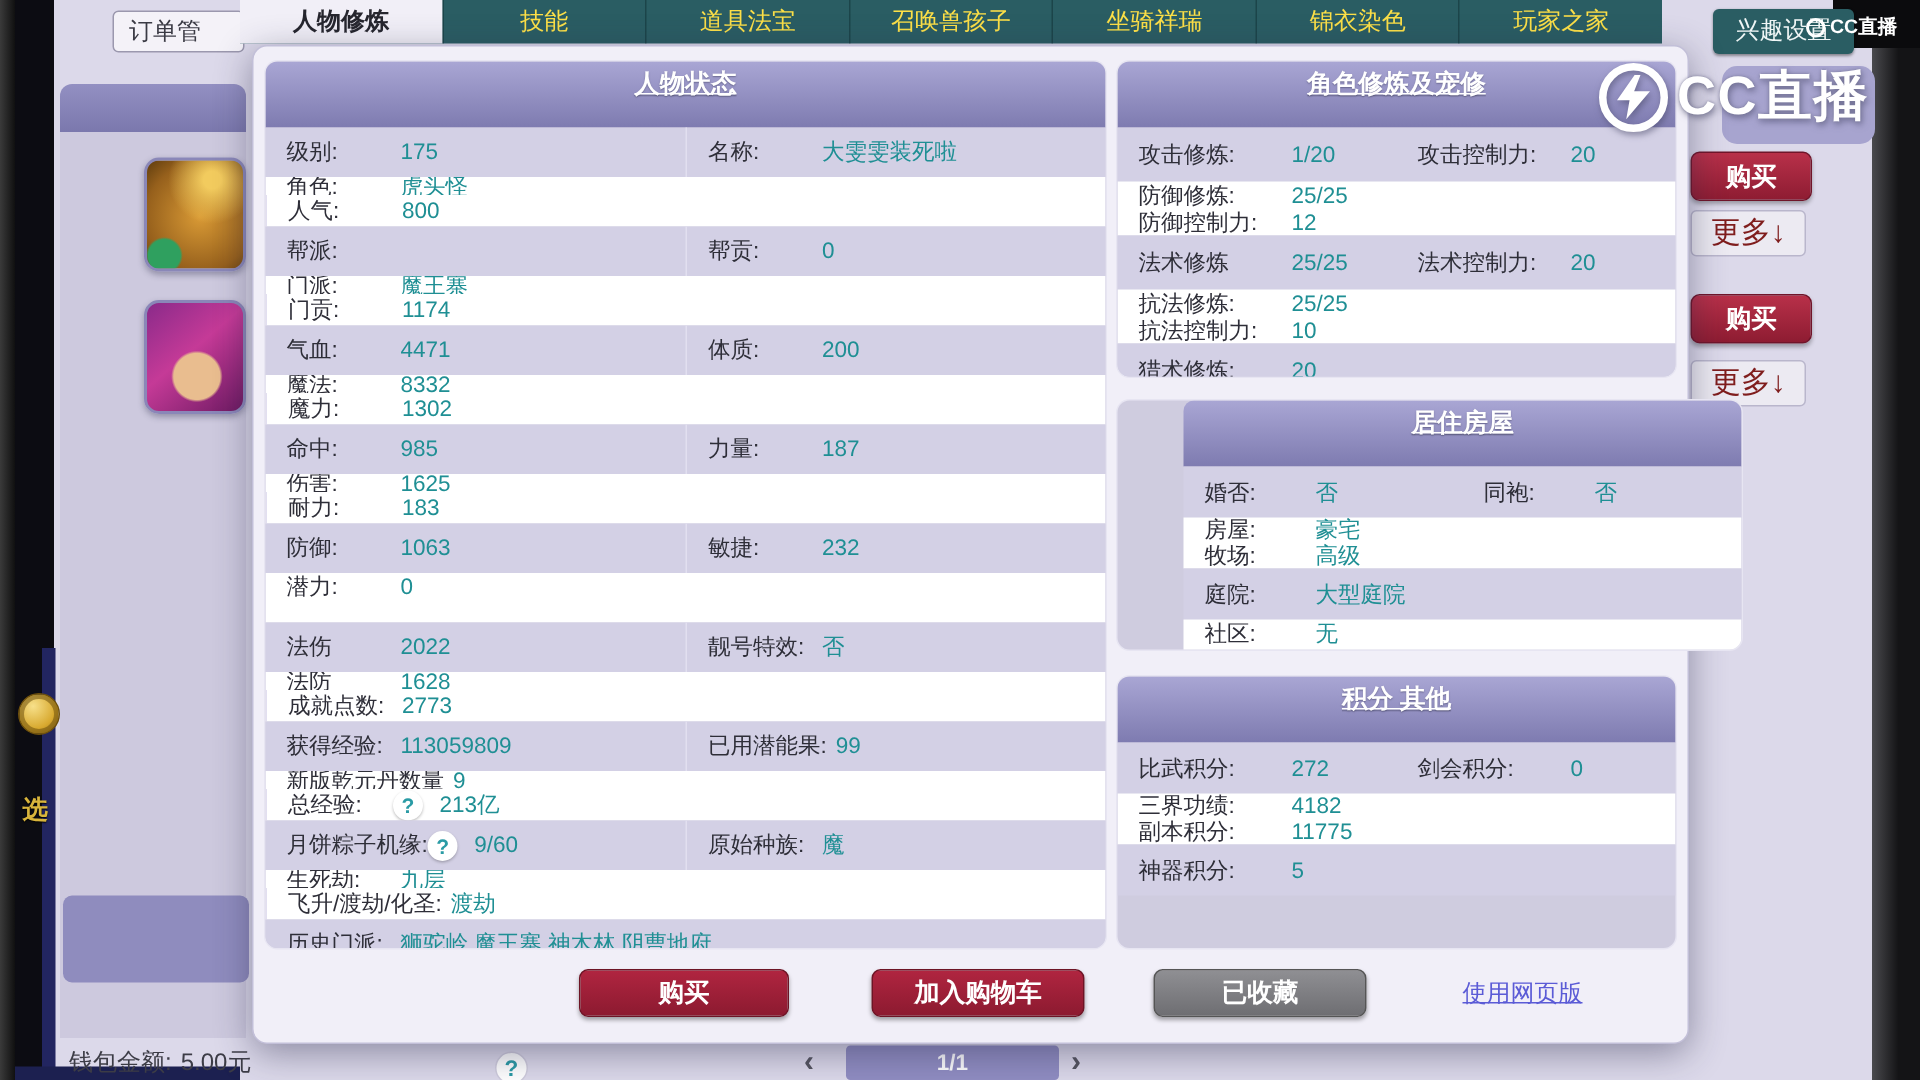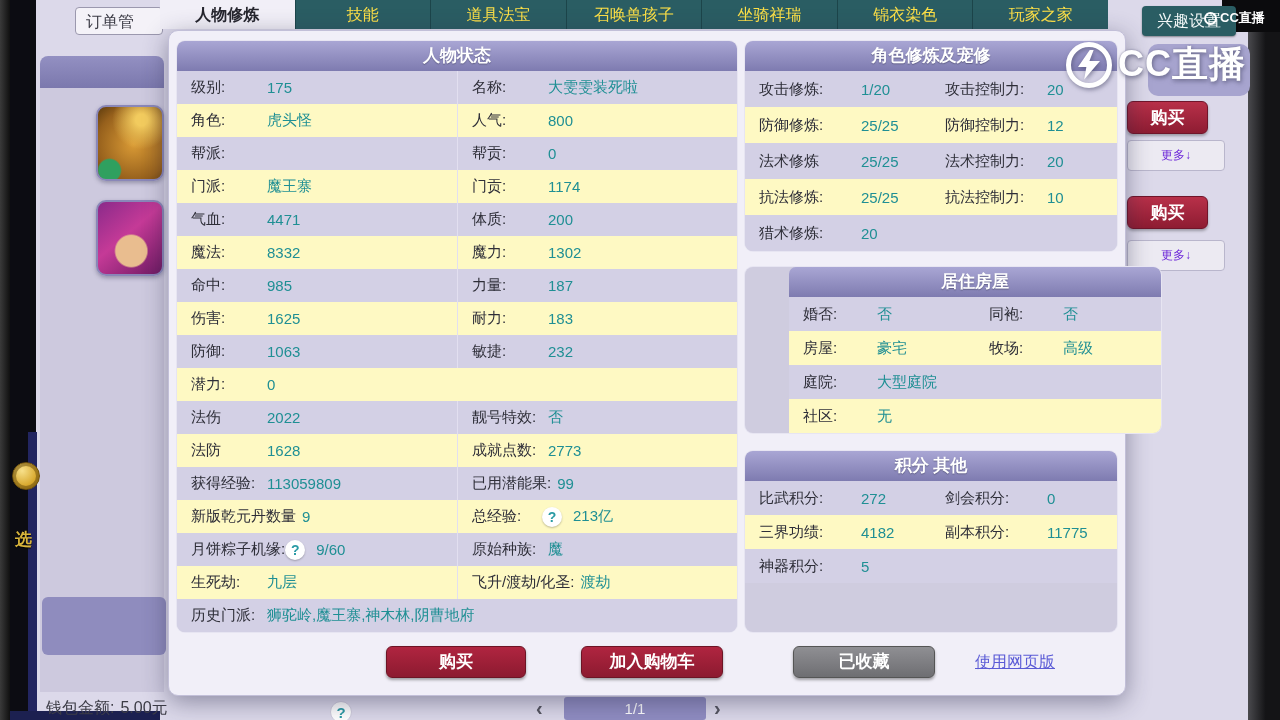--- a/index.html
+++ b/index.html
@@ -65,41 +65,41 @@
     radial-gradient(circle at 52% 68%,#e9bd8f 26%,rgba(0,0,0,0) 29%),
     linear-gradient(140deg,#8a2a8a,#c53a97 45%,#6d1a62);}
   .purple-block{position:absolute;left:42px;top:597px;width:124px;height:58px;background:#8f8cbe;
     border-radius:6px;}
 
   
   .mini-buy{position:absolute;left:1127px;width:81px;height:33px;border-radius:6px;
     background:linear-gradient(#b83049,#8e1c32);border:1px solid #70152a;box-sizing:border-box;
     color:#fff;font-size:17px;font-weight:bold;text-align:center;line-height:31px;
     box-shadow:0 2px 3px rgba(0,0,0,.3);}
-  .mini-more{position:absolute;left:1127px;width:98px;height:31px;border-radius:4px;background:#eceaf2;
-    border:1px solid #b9b6cc;box-sizing:border-box;color:#6d28d9;font-size:12px;text-align:center;
+  .mini-more{position:absolute;left:1127px;width:77px;height:31px;border-radius:4px;background:#eceaf2;
+    border:1px solid #b9b6cc;box-sizing:border-box;color:#7f1d1d;font-size:20px;text-align:center;
     line-height:29px;}
 
   
   .modal{position:absolute;left:168px;top:30px;width:958px;height:666px;background:#f1eff8;
     border:1px solid #c2bfd8;border-radius:10px;box-sizing:border-box;z-index:20;
     box-shadow:0 6px 24px rgba(40,40,70,.45);}
-  .phead{height:30px;border-radius:7px 7px 0 0;background:linear-gradient(#a9a6d4,#7e7bb0);
+  .phead{height:44px;border-radius:7px 7px 0 0;background:linear-gradient(#a9a6d4,#7e7bb0);
     color:#fff;font-size:17px;font-weight:bold;text-align:center;line-height:30px;
-    text-shadow:0 1px 1px rgba(60,60,90,.5);}
+    text-shadow:0 1px 1px rgba(60,60,90,.5);text-decoration:underline;}
   .pbox{position:absolute;border-radius:8px;overflow:hidden;background:#cfccdf;
     box-shadow:0 0 0 1px #e7e5f2;}
   .box-status{left:8px;top:10px;width:560px;height:591px;}
   .box-cult{left:576px;top:10px;width:372px;height:210px;}
   .box-house{left:576px;top:236px;width:372px;height:166px;padding-left:44px;}
   .box-points{left:576px;top:420px;width:372px;height:181px;}
 
   .rows{display:flex;flex-direction:column;}
   .srow{display:flex;background:#d3d0e5;}
-  .srow.alt{background:#fef9c3;}
+  .srow.alt{background:#ffffff;flex-direction:column;}
   .box-status .srow{height:33px;}
   .box-cult .srow{height:36px;}
   .box-house .srow,.box-points .srow{height:34px;}
   .cell{width:50%;display:flex;align-items:center;padding-left:14px;box-sizing:border-box;
     overflow:hidden;white-space:nowrap;}
   .cell.span2{width:100%;}
   .box-status .cell + .cell{border-left:1px solid #e2dff0;height:100%;}
   .lbl{color:#2e2e38;font-size:15px;min-width:70px;}
   .box-cult .lbl,.box-points .lbl{min-width:96px;}
   .box-house .lbl{min-width:68px;}
@@ -109,36 +109,36 @@
     box-shadow:0 1px 2px rgba(0,0,0,.25);cursor:pointer;}
 
   
   .act-btn{position:absolute;height:32px;border-radius:6px;color:#fff;font-size:17px;font-weight:bold;
     text-align:center;line-height:30px;box-sizing:border-box;cursor:pointer;
     box-shadow:0 2px 3px rgba(0,0,0,.35);}
   .red{background:linear-gradient(#b02540,#8c1a30);border:1px solid #6d1425;}
   .btn-buy{left:217px;top:615px;width:140px;}
   .btn-cart{left:412px;top:615px;width:142px;}
   .btn-fav{left:600px;top:615px;width:142px;background:linear-gradient(#8f8f93,#6e6e72);
-    border:1px solid #555;margin-left:24px;}
+    border:1px solid #555;}
   .link-web{position:absolute;left:806px;top:621px;color:#5b5bd6;font-size:16px;
     text-decoration:underline;cursor:pointer;}
 
   
   .wallet{position:absolute;left:46px;top:698px;font-size:16px;color:#3c3c46;}
   .wallet .wv{margin-left:6px;}
   .foot-q{position:absolute;left:330px;top:701px;width:22px;height:22px;border-radius:50%;
     background:#fff;border:1px solid #cfccdd;color:#2a9ba5;font-size:15px;font-weight:bold;
     text-align:center;line-height:22px;box-sizing:border-box;cursor:pointer;}
   .pg-prev,.pg-next{position:absolute;top:697px;font-size:20px;font-weight:bold;color:#55555f;
     cursor:pointer;}
   .pg-prev{left:536px;}
   .pg-next{left:714px;}
   .pg-box{position:absolute;left:564px;top:697px;width:142px;height:23px;background:#908dc2;
-    border-radius:3px;color:#fff;font-size:15px;text-align:center;line-height:23px;cursor:pointer;}
+    border-radius:3px;color:#fff;font-size:15px;text-align:center;line-height:23px;cursor:pointer;font-weight:bold;}
 </style>
 </head>
 <body>
 
 <div id="stage">
 
   <div class="strip-left1"></div>
   <div class="strip-left2"></div>
   <div class="strip-navy"></div>
   <div class="strip-navy-b"></div>

